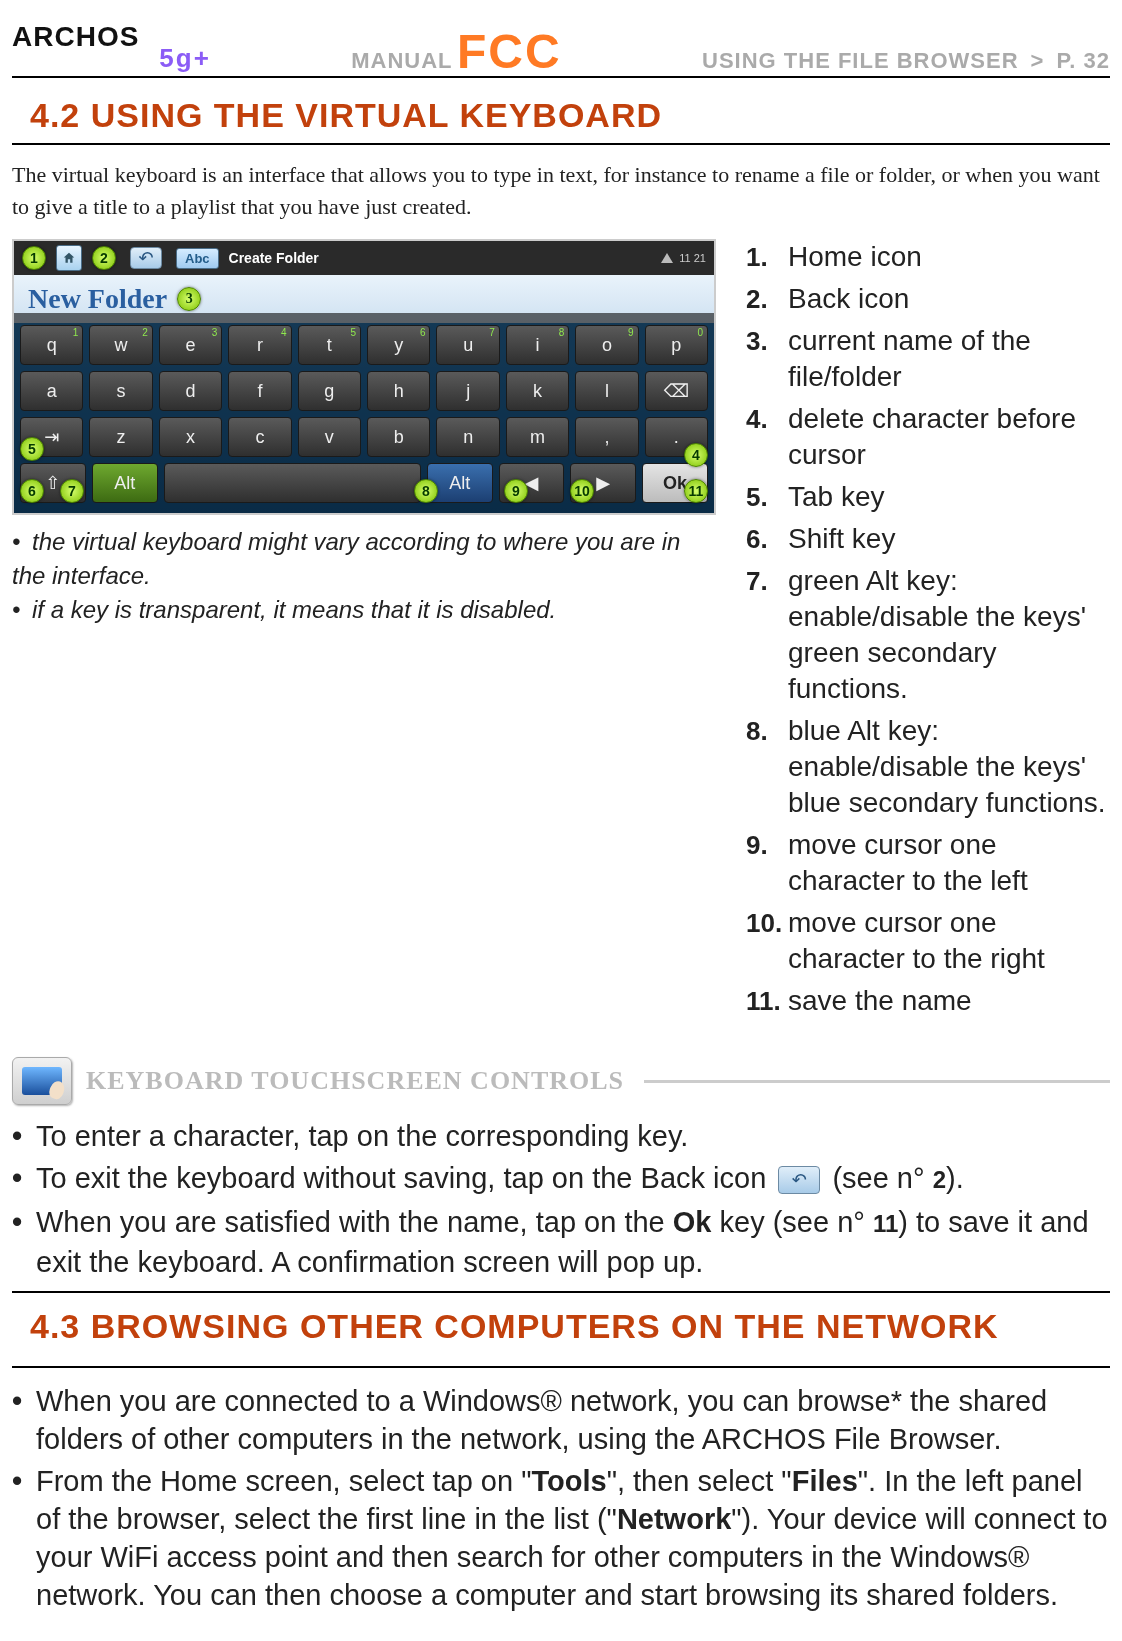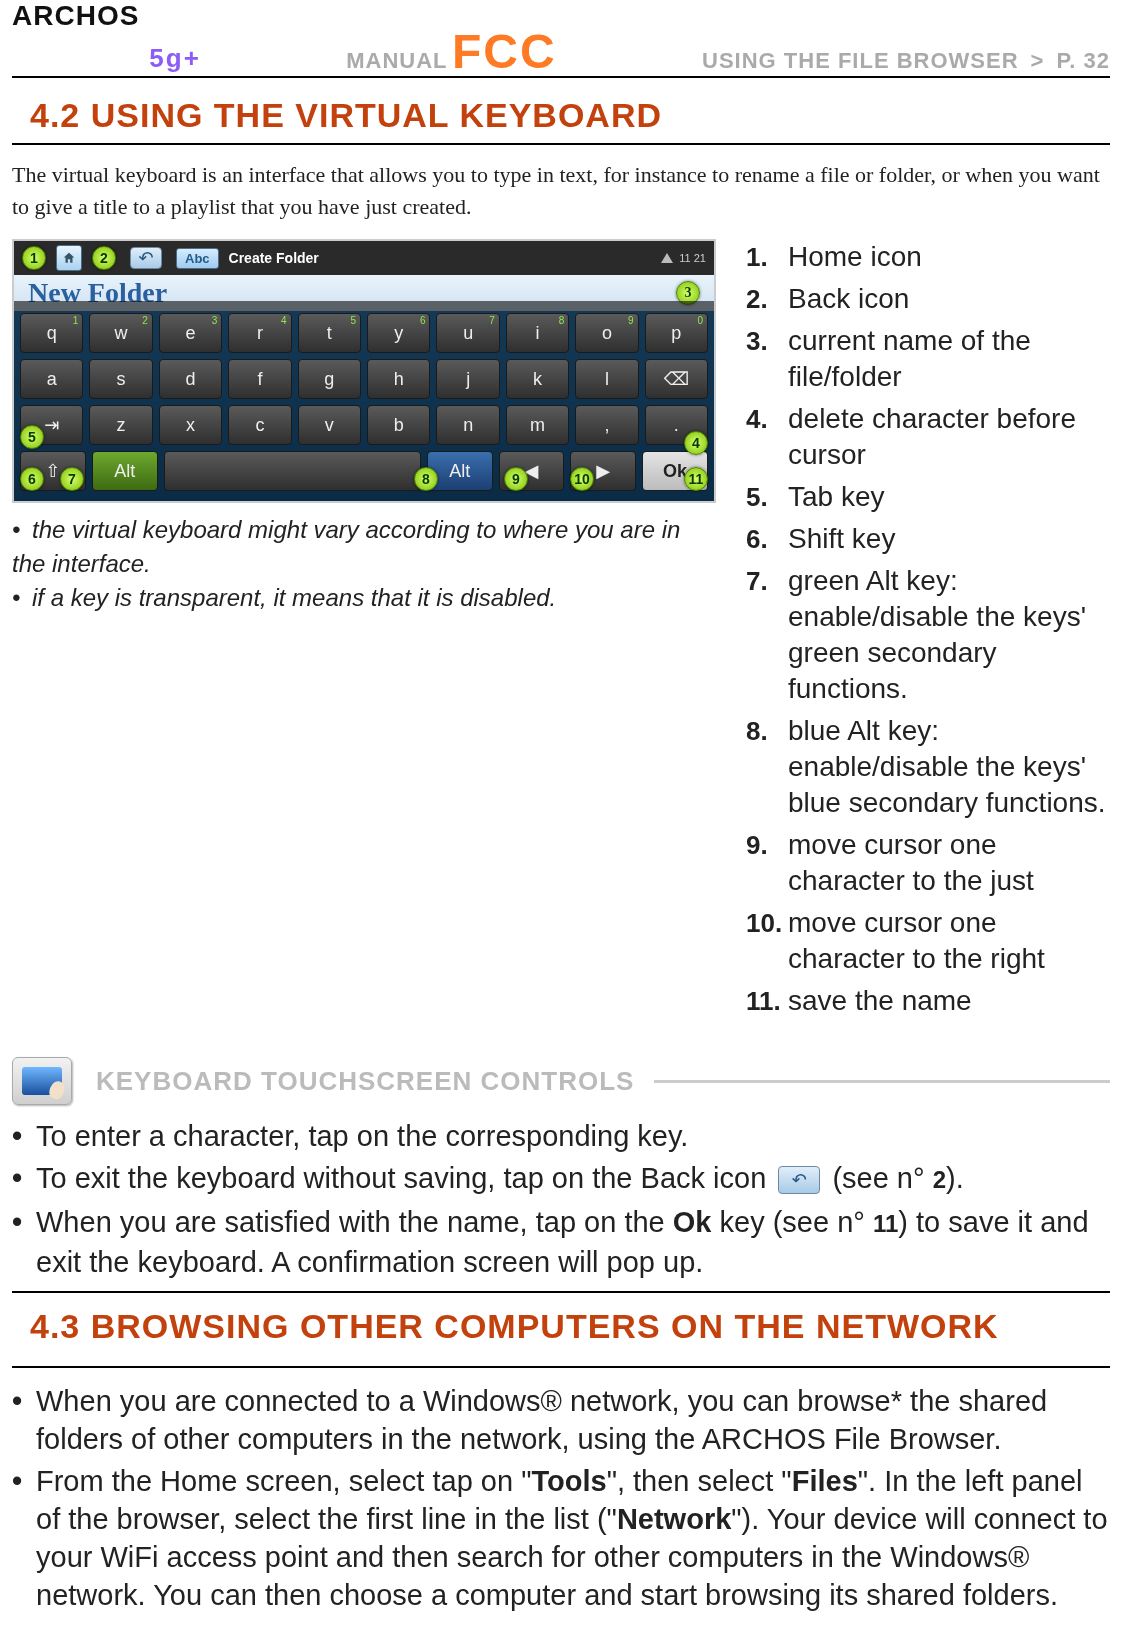--- a/index.html
+++ b/index.html
@@ -18,22 +18,22 @@
   
   .topbar {
     display: flex;
     align-items: flex-end;
     justify-content: space-between;
     border-bottom: 2px solid #000;
     padding-bottom: 2px;
   }
   .brand {
     display: flex;
-    align-items: flex-start;
-    gap: 10px;
+    align-items: center;
+    gap: 20px;
     font-weight: 900;
     font-size: 28px;
     letter-spacing: 1px;
   }
   .brand .archos { color: #111; font-family: Arial Black, Arial, sans-serif; }
   .brand .model { color: #8b5cf6; font-size: 26px; font-weight: 800; letter-spacing: 2px; margin-top: 43px; }
   .manual-fcc { font-weight: 800; }
   .manual-fcc .manual { color: #aaa; font-size: 22px; letter-spacing: 1px; font-family: Arial, sans-serif; }
   .manual-fcc .fcc { color: #ff7a24; font-size: 48px; line-height: 40px; font-family: "Arial Narrow", Arial, sans-serif; font-weight: 900; letter-spacing: 2px; }
   .crumb {
@@ -131,27 +131,26 @@
     font-weight: 700;
   }
   .kb-status {
     margin-left: auto;
     display:flex;align-items:center;gap:6px;
     font-size: 11px;color:#ccc;
   }
   .tri { width:0;height:0;border-left:6px solid transparent;border-right:6px solid transparent;border-bottom:10px solid #bbb; }
   .kb-namebar {
     background: linear-gradient(#e9f3fb, #cfe1f1);
-    padding: 2px 14px;
+    padding: 8px 14px;
     display:flex;align-items:center;gap:10px;
     font-family: "Comic Sans MS", cursive;
     color:#2a5fa0;
     font-size: 28px;
     font-weight: 700;
-    justify-content: space-between;
   }
   .kb-body {
     height: 190px;
     position: relative;
   }
   .kb-keys {
     position: absolute;
     left: 0; right: 0; bottom: 0;
     background: rgba(10,10,10,.6);
     padding: 6px 6px 10px 6px;
@@ -205,22 +204,23 @@
     font-size: 26px;
     min-width: 42px;
     letter-spacing: 0px;
   }
   ol.callouts .txt { flex:1; }
 
   
   .ts-block {
     display:flex;
     align-items:center;
-    gap: 24px;
+    gap: 14px;
     margin-top: 32px;
+    font-family: Liberation Serif, serif;
   }
   .ts-icon {
     width: 58px; height: 46px;
     border-radius: 6px;
     background: linear-gradient(#f2f2f2,#cfcfcf);
     border: 1px solid #aaa;
     display:flex;align-items:center;justify-content:center;
     box-shadow: 1px 1px 2px rgba(0,0,0,.3);
   }
   .ts-icon-inner {
@@ -422,21 +422,21 @@
           <li>
             <span class="num">7.</span>
             <span class="txt">green Alt key: enable/disable the keys' green secondary functions.</span>
           </li>
           <li>
             <span class="num">8.</span>
             <span class="txt">blue Alt key: enable/disable the keys' blue secondary functions.</span>
           </li>
           <li>
             <span class="num">9.</span>
-            <span class="txt">move cursor one character to the just</span>
+            <span class="txt">move cursor one character to the left</span>
           </li>
           <li>
             <span class="num">10.</span>
             <span class="txt">move cursor one character to the right</span>
           </li>
           <li>
             <span class="num">11.</span>
             <span class="txt">save the name</span>
           </li>
         </ol>

